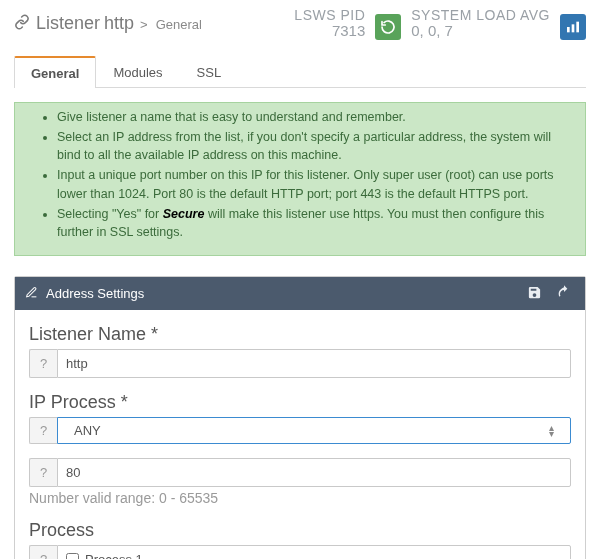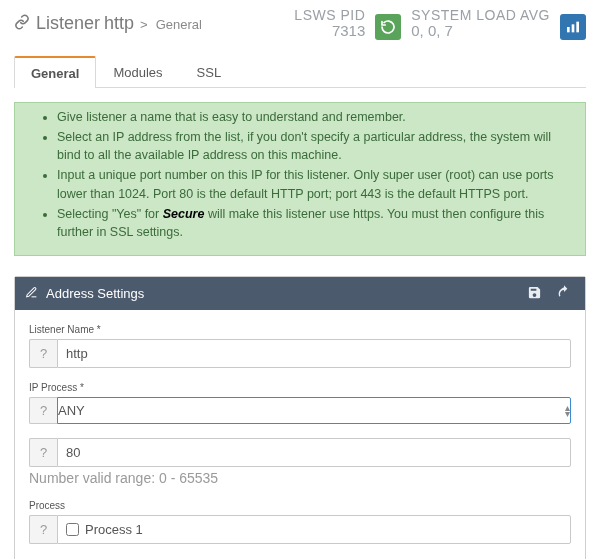--- a/index.html
+++ b/index.html
@@ -95,21 +95,21 @@
     align-items: center;
     gap: 8px;
     font-size: 13px;
   }
   .panel-header .ph-icon { font-size: 13px; opacity: 0.95; }
   .panel-header .ph-title { flex: 1; font-weight: 500; }
   .panel-header .ph-action { color: #e9edf2; font-size: 15px; cursor: pointer; padding: 0 3px; }
   .panel-body { padding: 14px 14px 10px 14px; }
 
   .field { margin-bottom: 14px; }
-  .field-label { font-size: 10px; color: #555; margin-bottom: 4px; display:block;}
+  .field-label { font-size: 18px; color: #555; margin-bottom: 4px; display:block;}
   .input-row {
     display: flex;
     align-items: stretch;
   }
   .help-btn {
     width: 28px;
     border: 1px solid #c9c9c9;
     border-right: none;
     background: #f4f4f4;
     color: #9a9a9a;
@@ -126,21 +126,21 @@
     color: #555;
     border-radius: 0 2px 2px 0;
     background: #fff;
   }
   .select-wrap {
     flex: 1;
     border: 1px solid #3b8bd1;
     border-radius: 0 2px 2px 0;
     display: flex;
     align-items: center;
-    padding: 5px 0;
+    padding: 5px 16px;
     color: #555;
     position: relative;
     background:#fff;
   }
   .select-wrap .caret {
     font-size: 10px; color:#888;
     display:flex; flex-direction:column; line-height:0.6;
   }
   .select-value{ flex:1; }
   .hint { font-size: 14px; color: #9a9a9a; margin-top: 3px; }

